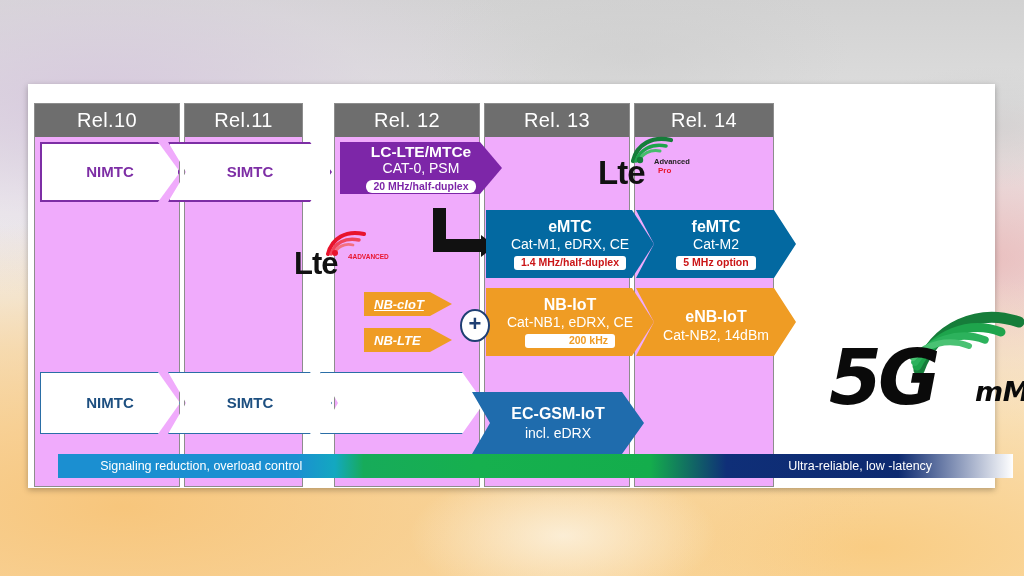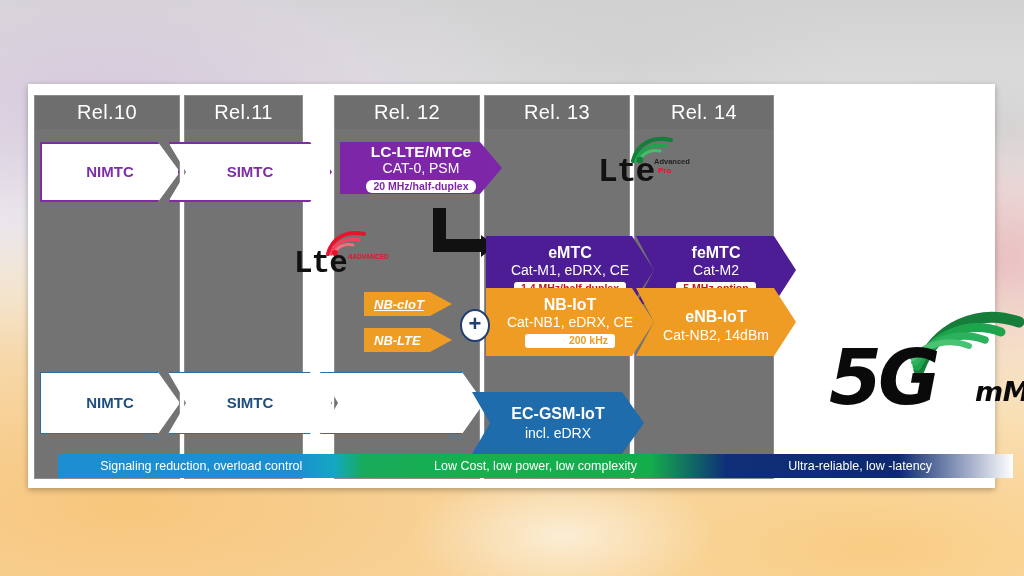--- a/index.html
+++ b/index.html
@@ -26,39 +26,39 @@
   }
 
   
   #panel{
     position:absolute;left:28px;top:84px;width:967px;height:404px;
     background:#ffffff;
     box-shadow:0 2px 6px rgba(0,0,0,.28);
   }
 
   
-  .col{position:absolute;top:11px;border:1.5px solid #8d8d8d;background:#737373;box-sizing:border-box;}
+  .col{position:absolute;top:19px;border:1.5px solid #8d8d8d;background:#f0abfc;box-sizing:border-box;}
   .colhead{position:absolute;left:0;top:0;right:0;height:33px;background:#6e6e6e;
       color:#fff;font-size:20px;display:flex;align-items:center;justify-content:center;
       letter-spacing:.4px;}
 
   
   .arw{position:absolute;box-sizing:border-box;display:flex;flex-direction:column;
        align-items:center;justify-content:center;text-align:center;line-height:1.12;}
   .arw .t1{font-weight:bold;}
   .chip{background:#fff;border-radius:3px;padding:1px 7px;font-size:10.5px;font-weight:bold;
         margin-top:3px;display:inline-block;white-space:nowrap;}
 
   .clipArrow{clip-path:polygon(0 0, calc(100% - 22px) 0, 100% 50%, calc(100% - 22px) 100%, 0 100%, 0 100%);}
   .clipArrowNotch{clip-path:polygon(0 0, calc(100% - 22px) 0, 100% 50%, calc(100% - 22px) 100%, 0 100%, 18px 50%);}
 
   .outline-purple{border:2.5px solid #7d2ea5;color:#7d2ea5;background:#fff;}
   .outline-blue{border:1.8px solid #2a6ea6;color:#1d4f80;background:#fff;}
   .fill-purple{background:#7d26a8;color:#fff;}
-  .fill-red{background:#4c1d95;color:#fff;margin-top:26px;}
+  .fill-red{background:#0369a1;color:#fff;}
   .fill-red .chip{color:#ca1517;}
   .fill-orange{background:#ef9c24;color:#fff;}
   .fill-orange .chip{color:#ef9c24;padding-left:44px;}
   .fill-blue{background:#1f6cad;color:#fff;margin-top:20px;}
 
   .tag{position:absolute;background:#ef9c24;color:#fff;font-style:italic;font-weight:bold;
        font-size:13px;display:flex;align-items:center;padding-left:10px;box-sizing:border-box;}
 
   
   .plus{position:absolute;width:26px;height:26px;border-radius:50%;background:#fff;
@@ -75,21 +75,21 @@
   #gradbar{position:absolute;left:30px;bottom:10px;width:955px;height:24px;
     background:linear-gradient(90deg,
       #1b8fd1 0%, #1b8fd1 25%, #13a8c0 29%,
       #17ab5a 32%, #16b04e 44%, #14ad4c 62%,
       #0f2f78 70%, #0d2a70 88%, #ffffff 100%);}
   .gseg{position:absolute;top:0;height:100%;display:flex;align-items:center;justify-content:center;
         color:#fff;font-size:12.5px;}
 
   
   .ltelogo{position:absolute;}
-  .ltetext{font-family:Liberation Mono, monospace;font-weight:bold;color:#111;
+  .ltetext{font-family:Liberation Sans, sans-serif;font-weight:bold;color:#111;
            letter-spacing:-1px;line-height:1;}
   .adv{position:absolute;font-weight:bold;}
 
   
   #fiveg{position:absolute;left:795px;top:224px;width:200px;height:110px;}
   #fgtext{position:absolute;left:6px;top:32px;font-family:"DejaVu Sans",sans-serif;
           font-weight:bold;font-size:76px;color:#0a0a0a;letter-spacing:-4px;line-height:1;
           font-style:italic;}
   #fgmmtc{position:absolute;left:152px;top:68px;font-family:"DejaVu Sans",sans-serif;
           font-weight:bold;font-style:italic;font-size:27px;color:#0a0a0a;letter-spacing:-.5px;}
@@ -245,21 +245,18 @@
       </g>
     </svg>
     <div id="fgtext"><span>5G</span></div>
     <div id="fgmmtc"><span>mMTC</span></div>
   </div>
 
   <div id="gradbar">
     <div class="gseg" style="left:0;width:30%;">
       <span>Signaling reduction, overload control</span>
     </div>
-    <div class="gseg" style="left:30%;width:40%;">
-      <span>Low Cost, low power, low complexity</span>
-    </div>
     <div class="gseg" style="left:70%;width:28%;">
       <span>Ultra-reliable, low -latency</span>
     </div>
   </div>
 
 </div>
 
 </body></html>

